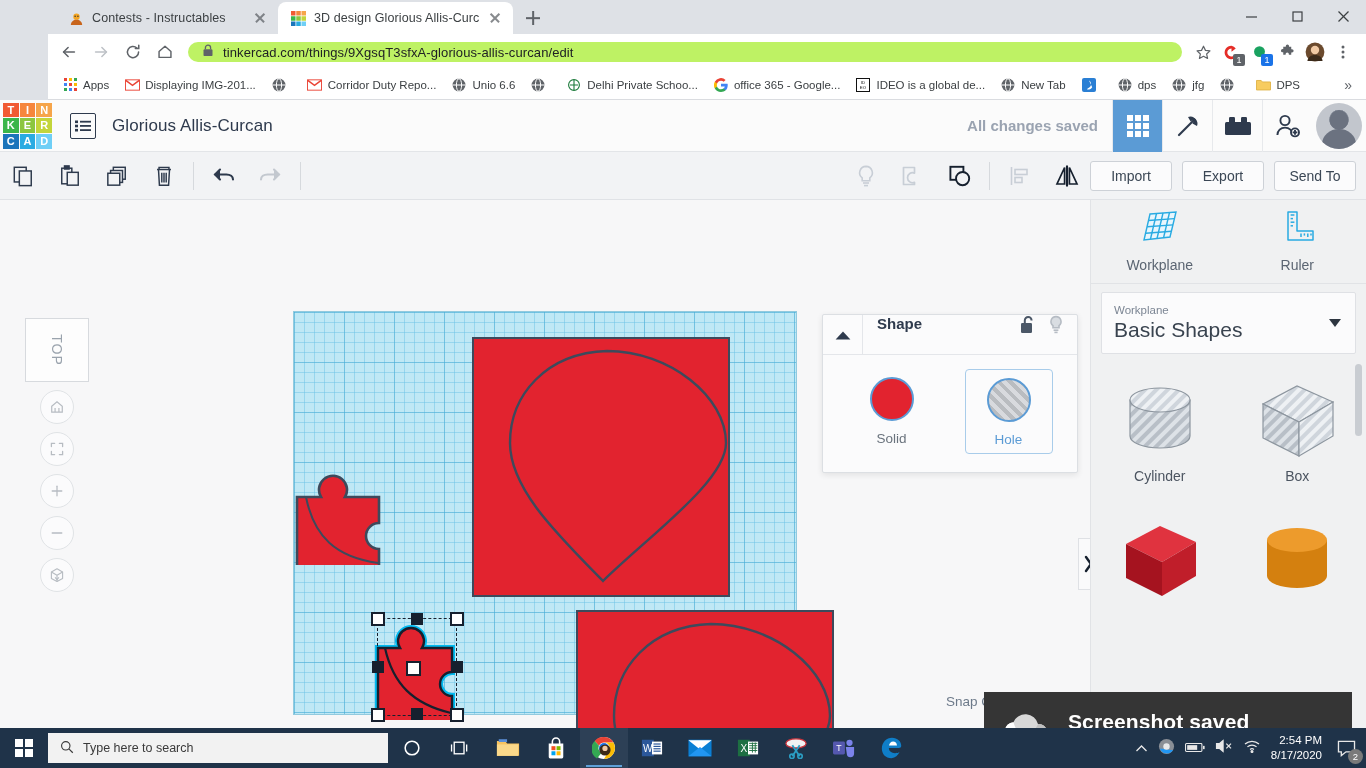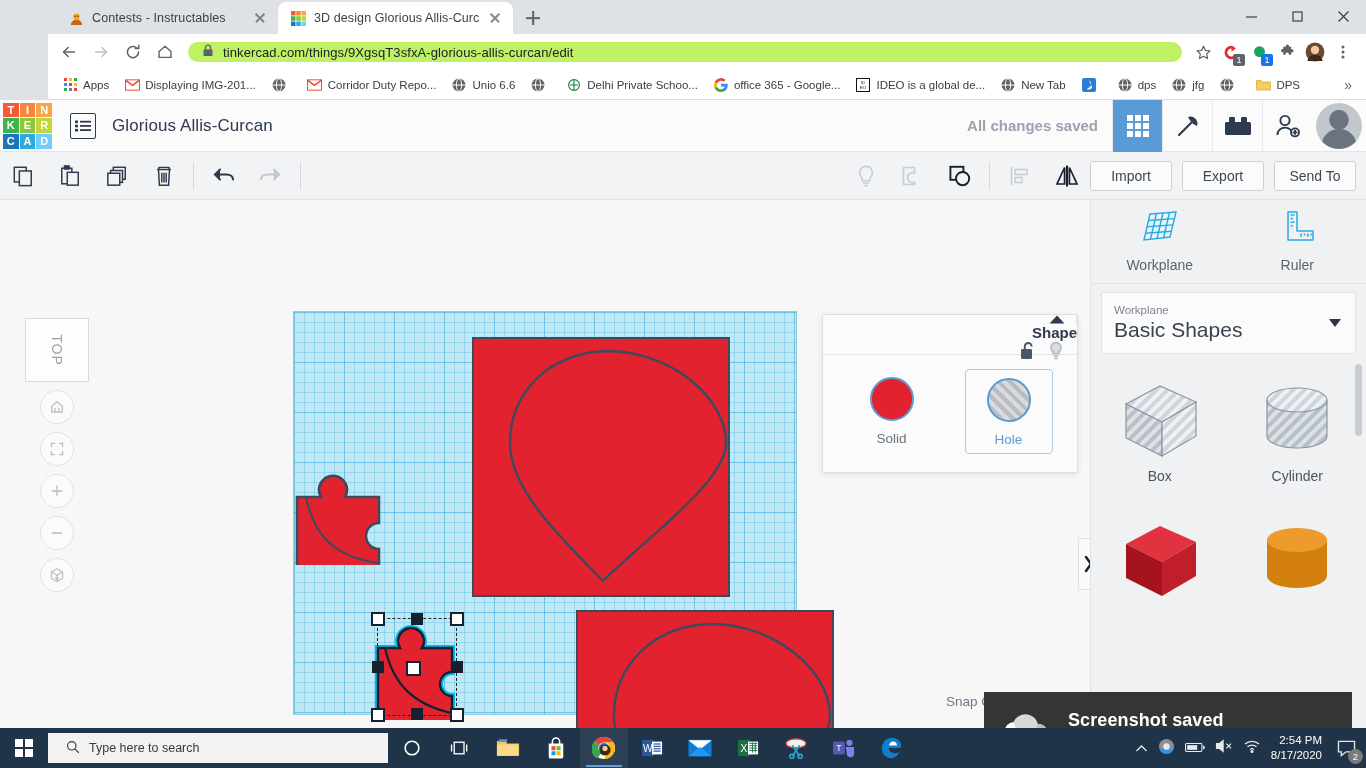--- a/index.html
+++ b/index.html
@@ -104,21 +104,21 @@
   
   .viewtools { position: absolute; left: 16px; top: 118px; width: 80px; }
   .viewcube { width: 64px; height: 64px; border: 1px solid #d7dade; background: #fdfdfd; margin-left: 9px;
               display:flex; align-items:center; justify-content:center; }
   .viewcube span { font-size: 14px; color: #9aa3ad; letter-spacing: 1px; transform: rotate(90deg); }
   .vbtn { width: 34px; height: 34px; border: 1px solid #e0e3e6; border-radius: 50%; margin: 8px 0 0 24px;
           display:flex; align-items:center; justify-content:center; background: #fbfbfc;}
 
   
   .inspector { position: absolute; left: 822px; top: 114px; width: 256px; background: #fbfbfc; border: 1px solid #dcdfe3; box-shadow: 0 2px 6px rgba(0,0,0,.09); border-radius: 2px; }
-  .insp-head { height: 40px; display: flex; align-items: flex-end; border-bottom: 1px solid #e4e6ea; flex-direction: column; }
+  .insp-head { height: 40px; display: flex; align-items: flex-start; border-bottom: 1px solid #e4e6ea; }
   .insp-collapse { width: 40px; height: 40px; display:flex; align-items:center; justify-content:center; border-right:1px solid #e4e6ea;}
   .insp-title { font-size: 15px; font-weight: bold; color: #2e3a4d; margin-left: 14px; }
   .insp-icons { margin-left: auto; display: flex; gap: 12px; padding-right: 13px; }
   .insp-body { padding: 14px 16px 18px; display: flex; justify-content: center; gap: 29px; }
   .swatch-wrap { width: 88px; padding: 8px 0 6px; border-radius: 4px; display:flex; flex-direction:column; align-items:center; gap: 10px; }
   .swatch-wrap.sel { border: 1px solid #a8ccea; }
   .swatch { width: 44px; height: 44px; border-radius: 50%; border: 2px solid #5b9bd5; }
   .swatch.solid { background: #e2232f; }
   .swatch.hole { background: repeating-linear-gradient(45deg, #b9bcc0 0 4px, #d8dade 4px 8px); }
   .swatch-lbl { font-size: 13.5px; color: #6a737d; }
@@ -141,27 +141,27 @@
               border-left: 6px solid transparent; border-right: 6px solid transparent; border-top: 8px solid #2d3540; }
   .rp-grid { position: relative; padding: 14px 0; display: grid; grid-template-columns: 1fr 1fr; row-gap: 4px; }
   .rp-item { display: flex; flex-direction: column; align-items: center; gap: 6px; height: 128px; justify-content: center;}
   .rp-item-lbl { font-size: 14px; color: #4b5460; }
   .rp-scroll { position: absolute; right: 4px; top: 10px; width: 7px; height: 72px; background: #c9cdd2; border-radius: 4px; }
 
   
   .toast { position: absolute; left: 984px; top: 592px; width: 368px; height: 116px; background: #353535;
            display: flex; gap: 14px; padding: 18px 14px 0 14px; color: #fff; }
   .toast-body { display: flex; flex-direction: column; }
-  .toast-title { font-size: 18px; font-weight: bold; letter-spacing: .1px; }
+  .toast-title { font-size: 21px; font-weight: bold; letter-spacing: .1px; }
   .toast-msg { font-size: 14.5px; color: #e2e2e2; line-height: 20px; margin-top: 2px; max-width: 250px; }
 
   
   .taskbar { position: absolute; left:0; bottom: 0; width: 1366px; height: 40px; background: #1f3349; display: flex; align-items: center; }
   .tb-start { width: 48px; height: 40px; display:flex; align-items:center; justify-content:center; }
-  .tb-search { width: 340px; height: 30px; background: #f2f2f2; display: flex; align-items: center; gap: 9px; padding: 0 18px; color: #3a3a3a; font-size: 12.5px; }
+  .tb-search { width: 340px; height: 30px; background: #f2f2f2; display: flex; align-items: center; gap: 9px; padding: 0 12px; color: #3a3a3a; font-size: 12.5px; }
   .tb-item { width: 48px; height: 40px; display:flex; align-items:center; justify-content:center; position: relative; }
   .tb-item.running { background: #2d4056; }
   .tb-item.running::after { content:""; position:absolute; left:6px; right:6px; bottom:1px; height:2px; background:#5ea0d8; }
   .tray { margin-left: auto; display: flex; align-items: center; gap: 10px; padding-right: 6px; color: #fff; }
   .tray-clock { display: flex; flex-direction: column; align-items: flex-end; font-size: 11.5px; line-height: 15px; color: #fff; }
   .tray-notif { position: relative; width: 28px; height: 28px; display:flex; align-items:center;justify-content:center;}
   .notif-count { position: absolute; right: -3px; bottom: -2px; width: 15px; height: 15px; border-radius: 50%; background: #7a7a7a; color: #fff; font-size: 9.5px; display:flex;align-items:center;justify-content:center; }
 </style>
 </head>
 <body>
@@ -790,52 +790,52 @@
       <div class="rp-sel-main">Basic Shapes</div>
       <div class="rp-caret"></div>
     </div>
 
     <div class="rp-grid">
       <div class="rp-scroll"></div>
 
       <div class="rp-item">
         <svg width="84" height="82" viewBox="0 0 84 82">
           <defs>
+              <pattern id="hatchC" width="8" height="8" patternTransform="rotate(45)" patternUnits="userSpaceOnUse">
+                <rect width="4" height="8" fill="#b8bfc7"></rect>
+                <rect x="4" width="4" height="8" fill="#dde2e7"></rect>
+              </pattern>
+          <pattern id="hatchD" width="8" height="8" patternTransform="rotate(45)" patternUnits="userSpaceOnUse">
+                <rect width="4" height="8" fill="#cfd5dc"></rect>
+                <rect x="4" width="4" height="8" fill="#eef1f4"></rect>
+              </pattern>
+            </defs>
+          <path d="M12 20 v36 a30 12 0 0 0 60 0 V20 Z" fill="url(#hatchC)" stroke="#8d969f" stroke-width="1.2"></path>
+          <ellipse cx="42" cy="20" rx="30" ry="12" fill="url(#hatchD)" stroke="#8d969f" stroke-width="1.2"></ellipse>
+        </svg>
+        <div class="rp-item-lbl">Cylinder</div>
+      </div>
+
+      <div class="rp-item">
+        <svg width="84" height="82" viewBox="0 0 84 82">
+          <defs>
               <pattern id="hatchA" width="8" height="8" patternTransform="rotate(45)" patternUnits="userSpaceOnUse">
                 <rect width="4" height="8" fill="#cfd5dc"></rect>
                 <rect x="4" width="4" height="8" fill="#eef1f4"></rect>
               </pattern>
           <pattern id="hatchB" width="8" height="8" patternTransform="rotate(45)" patternUnits="userSpaceOnUse">
                 <rect width="4" height="8" fill="#b8bfc7"></rect>
                 <rect x="4" width="4" height="8" fill="#dde2e7"></rect>
               </pattern>
             </defs>
           <polygon points="8,24 42,6 78,22 44,42" fill="url(#hatchA)" stroke="#8d969f" stroke-width="1.2"></polygon>
           <polygon points="8,24 44,42 44,76 8,58" fill="url(#hatchB)" stroke="#8d969f" stroke-width="1.2"></polygon>
           <polygon points="44,42 78,22 78,56 44,76" fill="url(#hatchA)" stroke="#8d969f" stroke-width="1.2"></polygon>
         </svg>
         <div class="rp-item-lbl">Box</div>
-      </div>
-
-      <div class="rp-item">
-        <svg width="84" height="82" viewBox="0 0 84 82">
-          <defs>
-              <pattern id="hatchC" width="8" height="8" patternTransform="rotate(45)" patternUnits="userSpaceOnUse">
-                <rect width="4" height="8" fill="#b8bfc7"></rect>
-                <rect x="4" width="4" height="8" fill="#dde2e7"></rect>
-              </pattern>
-          <pattern id="hatchD" width="8" height="8" patternTransform="rotate(45)" patternUnits="userSpaceOnUse">
-                <rect width="4" height="8" fill="#cfd5dc"></rect>
-                <rect x="4" width="4" height="8" fill="#eef1f4"></rect>
-              </pattern>
-            </defs>
-          <path d="M12 20 v36 a30 12 0 0 0 60 0 V20 Z" fill="url(#hatchC)" stroke="#8d969f" stroke-width="1.2"></path>
-          <ellipse cx="42" cy="20" rx="30" ry="12" fill="url(#hatchD)" stroke="#8d969f" stroke-width="1.2"></ellipse>
-        </svg>
-        <div class="rp-item-lbl">Cylinder</div>
       </div>
 
       <div class="rp-item">
         <svg width="84" height="82" viewBox="0 0 84 82">
           <polygon points="8,24 42,6 78,22 44,42" fill="#e0333f"></polygon>
           <polygon points="8,24 44,42 44,76 8,58" fill="#a5131f"></polygon>
           <polygon points="44,42 78,22 78,56 44,76" fill="#c01e2a"></polygon>
         </svg>
         <div class="rp-item-lbl"></div>
       </div>

